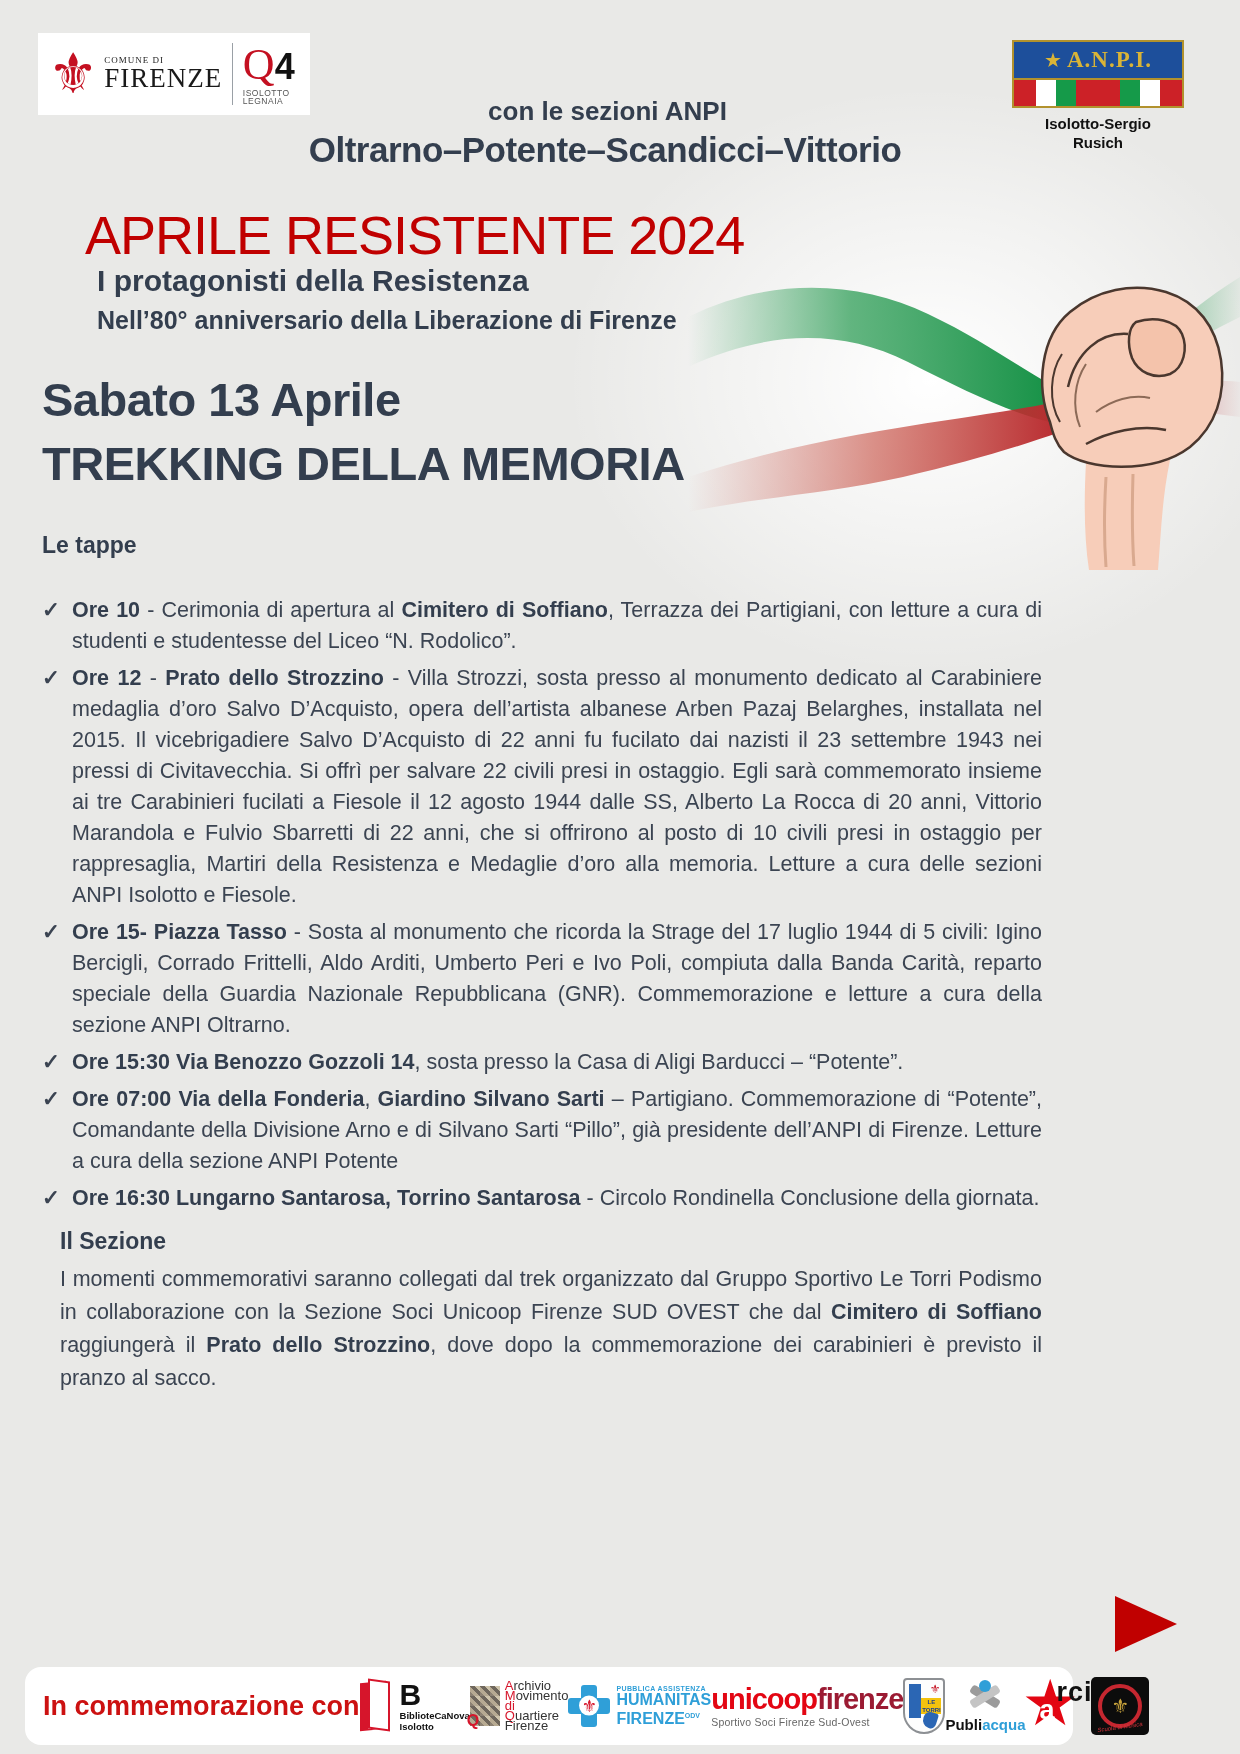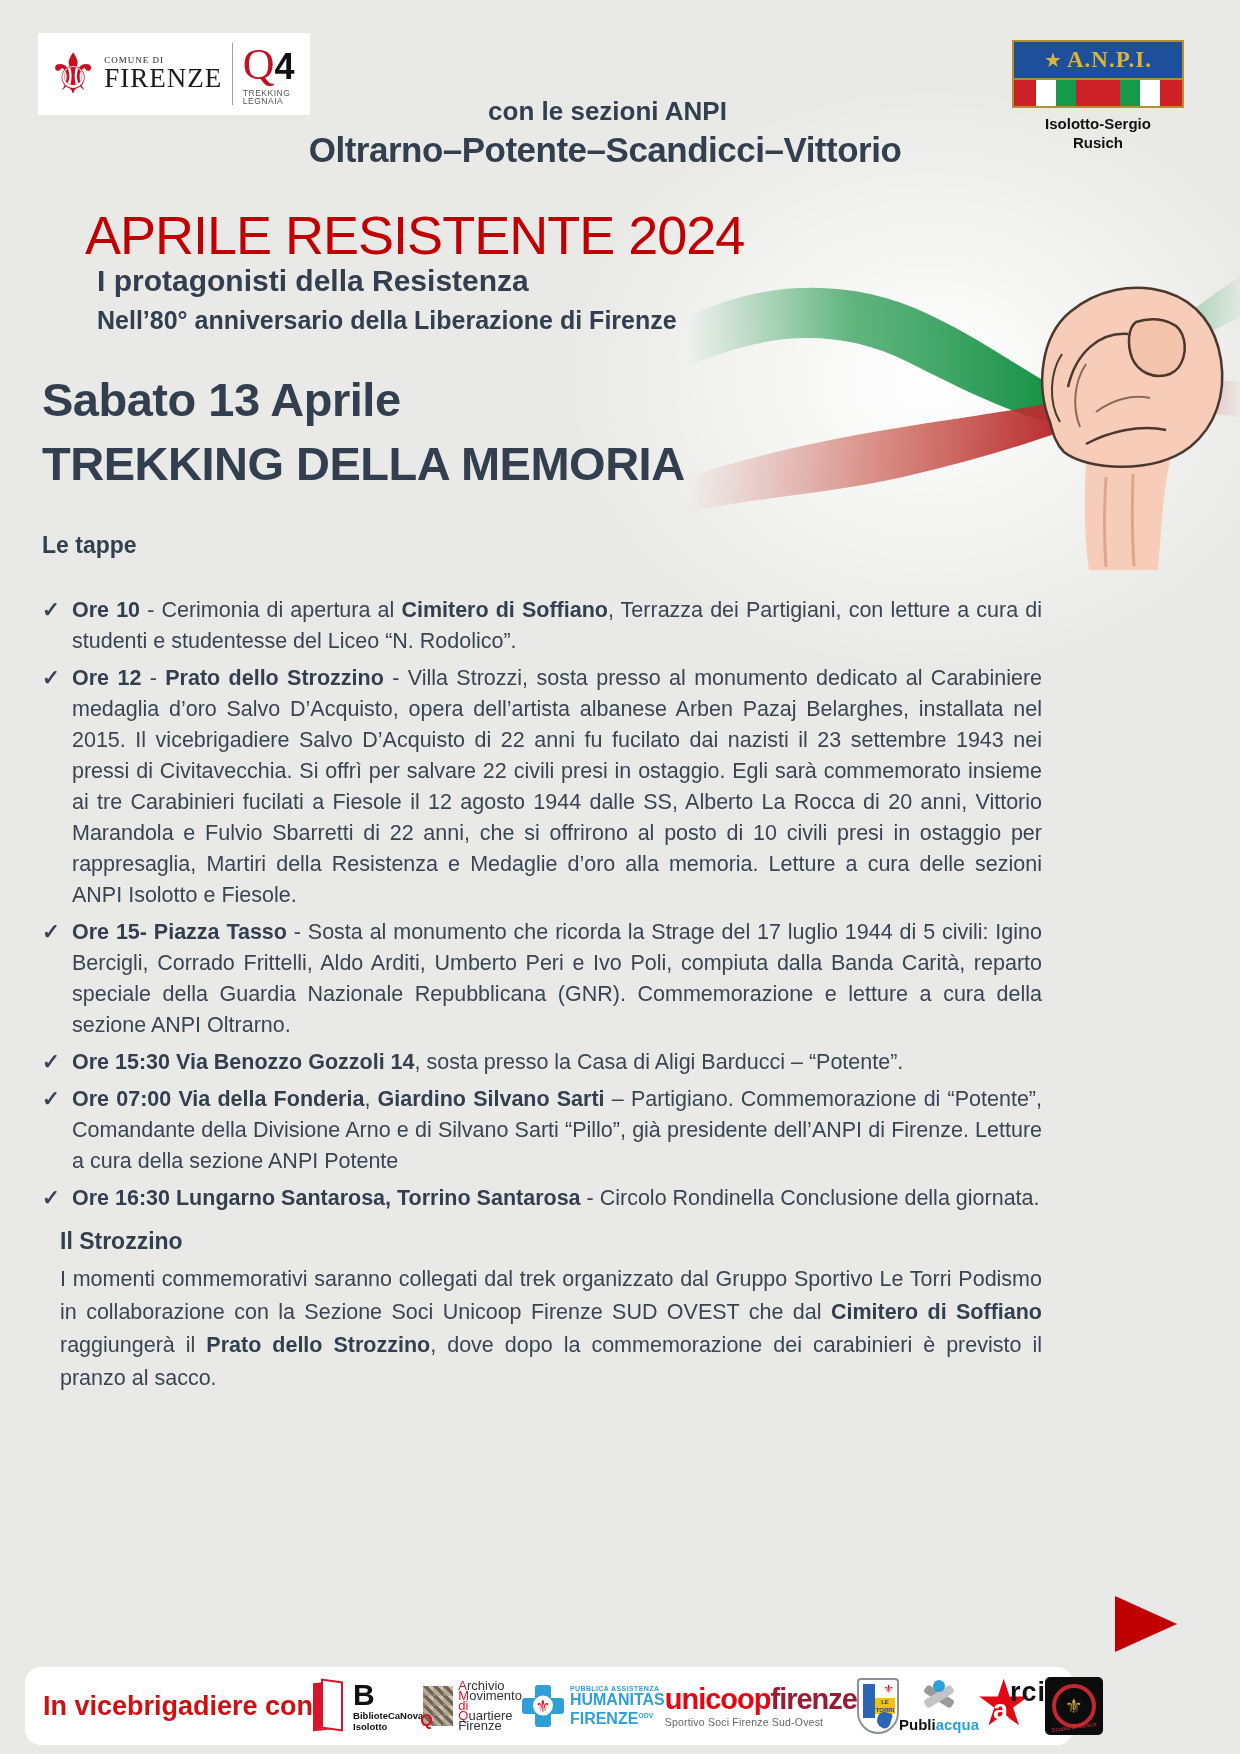--- a/index.html
+++ b/index.html
@@ -143,21 +143,21 @@
   <span class="giglio">⚜</span>
   <div class="comune-text">
     <div class="comune-small">COMUNE DI</div>
     <div class="comune-name">FIRENZE</div>
   </div>
   <div class="comune-divider"></div>
   <div class="q4">
     <div class="q4-big">
       <span class="q">Q</span><span class="four">4</span>
     </div>
-    <div class="q4-sub">TREKKING LEGNAIA</div>
+    <div class="q4-sub">ISOLOTTO LEGNAIA</div>
   </div>
 </div>
 
 <div class="anpi-wrap">
   <div class="anpi-logo">
     <div class="anpi-top">
       <span class="anpi-star">★</span>
       <span class="anpi-name">A.N.P.I.</span>
     </div>
     <div class="anpi-stripes"></div>
@@ -227,29 +227,29 @@
   <div class="tappe-heading">Le tappe</div>
   <div>
       <div class="tappa"><span class="check">✓</span><b>Ore 10</b><span> - Cerimonia di apertura al </span><b>Cimitero di Soffiano</b><span>, Terrazza dei Partigiani, con letture a cura di studenti e studentesse del Liceo “N. Rodolico”.</span></div>
       <div class="tappa"><span class="check">✓</span><b>Ore 12</b><span> - </span><b>Prato dello Strozzino</b><span> - Villa Strozzi, sosta presso al monumento dedicato al Carabiniere medaglia d’oro Salvo D’Acquisto, opera dell’artista albanese Arben Pazaj Belarghes, installata nel 2015. Il vicebrigadiere Salvo D’Acquisto di 22 anni fu fucilato dai nazisti il 23 settembre 1943 nei pressi di Civitavecchia. Si offrì per salvare 22 civili presi in ostaggio. Egli sarà commemorato insieme ai tre Carabinieri fucilati a Fiesole il 12 agosto 1944 dalle SS, Alberto La Rocca di 20 anni, Vittorio Marandola e Fulvio Sbarretti di 22 anni, che si offrirono al posto di 10 civili presi in ostaggio per rappresaglia, Martiri della Resistenza e Medaglie d’oro alla memoria. Letture a cura delle sezioni ANPI Isolotto e Fiesole.</span></div>
       <div class="tappa"><span class="check">✓</span><b>Ore 15- Piazza Tasso</b><span> - Sosta al monumento che ricorda la Strage del 17 luglio 1944 di 5 civili: Igino Bercigli, Corrado Frittelli, Aldo Arditi, Umberto Peri e Ivo Poli, compiuta dalla Banda Carità, reparto speciale della Guardia Nazionale Repubblicana (GNR). Commemorazione e letture a cura della sezione ANPI Oltrarno.</span></div>
       <div class="tappa"><span class="check">✓</span><b>Ore 15:30 Via Benozzo Gozzoli 14</b><span>, sosta presso la Casa di Aligi Barducci – “Potente”.</span></div>
       <div class="tappa"><span class="check">✓</span><b>Ore 07:00 Via della Fonderia</b><span>, </span><b>Giardino Silvano Sarti</b><span> – Partigiano. Commemorazione di “Potente”, Comandante della Divisione Arno e di Silvano Sarti “Pillo”, già presidente dell’ANPI di Firenze. Letture a cura della sezione ANPI Potente</span></div>
       <div class="tappa"><span class="check">✓</span><b>Ore 16:30 Lungarno Santarosa, Torrino Santarosa</b><span> - Circolo Rondinella Conclusione della giornata.</span></div>
     </div>
   <div class="percorso">
-    <div class="percorso-heading">Il Strozzino</div>
+    <div class="percorso-heading">Il Sezione</div>
     <div class="percorso-text"><span>I momenti commemorativi saranno collegati dal trek organizzato dal Gruppo Sportivo Le Torri Podismo in collaborazione con la Sezione Soci Unicoop Firenze SUD OVEST che dal </span><b>Cimitero di Soffiano</b><span> raggiungerà il </span><b>Prato dello Strozzino</b><span>, dove dopo la commemorazione dei carabinieri è previsto il pranzo al sacco.</span></div>
   </div>
 </div>
 
 <div class="red-triangle"></div>
 
 <div class="collab-bar">
-  <div class="collab-label">In vicebrigadiere con</div>
+  <div class="collab-label">In commemorazione con</div>
 
   <div class="logo">
     <div class="bib-book">
       <div class="bib-red"></div>
         <div class="bib-white"></div>
     </div>
     <div class="bib-text">
       <div class="bib-b">B</div>
       <div class="bib-line">BiblioteCaNova</div>
       <div class="bib-line">Isolotto</div>

